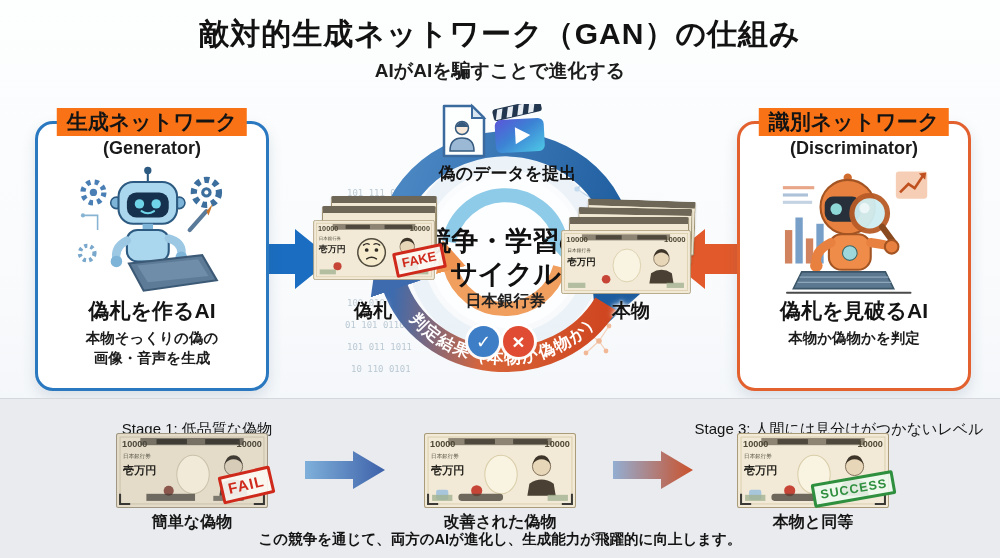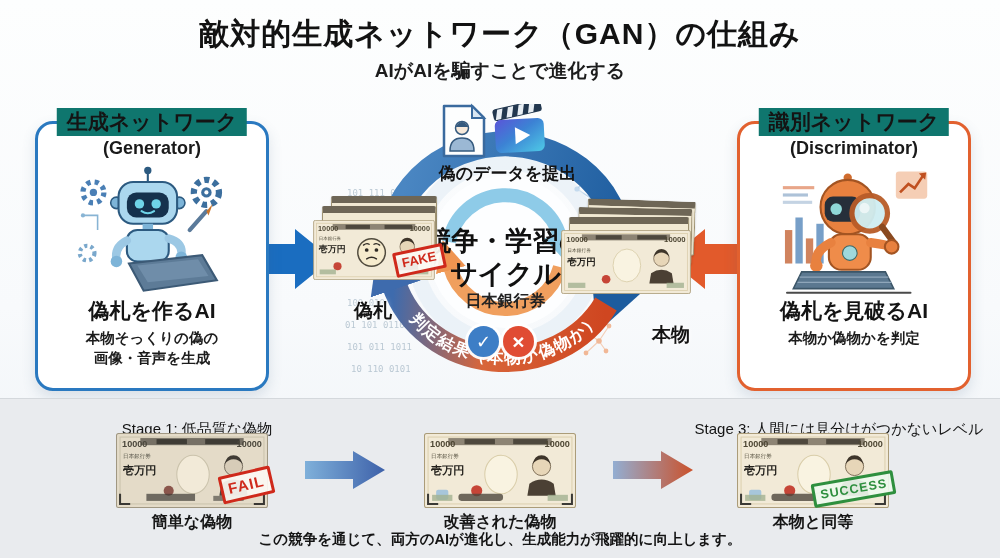--- a/index.html
+++ b/index.html
@@ -12,21 +12,21 @@
   
   .title{left:0;top:14px;width:1000px;font-size:30px;font-weight:800;color:#121212;letter-spacing:1px;}
   .subtitle{left:0;top:58px;width:1000px;font-size:19px;font-weight:800;color:#1c1c1c;}
 
   
   .panel{width:228px;height:264px;background:#ffffff;border-radius:18px;
     box-shadow:0 6px 14px rgba(70,100,130,.16);}
   .panel.blue{border:3px solid #2a79c0;}
   .panel.orange{border:3px solid #e2612f;}
   .legend{position:absolute;top:-16px;left:50%;transform:translateX(-50%);
-    background:#0f766e;padding:0 10px;font-size:21px;font-weight:800;white-space:nowrap;color:#141414;font-family:Liberation Serif, serif;}
+    background:#f97316;padding:0 10px;font-size:21px;font-weight:800;white-space:nowrap;color:#141414;font-family:Liberation Serif, serif;}
   .legend-sub{margin-top:14px;text-align:center;font-size:18px;font-weight:800;color:#1a1a1a;}
   .panel-label{text-align:center;font-size:21px;font-weight:800;color:#141414;margin-top:0px;}
   .panel-desc{text-align:center;font-size:14.5px;font-weight:700;line-height:1.35;color:#1c1c1c;margin-top:4px;}
   .robot-wrap{display:block;margin:2px auto 0 auto;}
 
   
   .cyc-top-label{left:405px;top:162px;width:205px;font-size:17px;font-weight:800;color:#141414;}
   .cyc-l1{left:398px;top:223px;width:215px;font-size:27px;font-weight:800;color:#101010;}
   .cyc-l2{left:398px;top:256px;width:215px;font-size:27px;font-weight:800;color:#101010;}
   .cyc-l3{left:398px;top:291px;width:215px;font-size:16px;font-weight:700;color:#222;}
@@ -232,21 +232,21 @@
       <text x="7" y="40" font-size="11" font-weight="bold" fill="#23211c">壱万円</text>
       <ellipse cx="76" cy="41" rx="16" ry="19" fill="#f9f3e1" stroke="#d9cda9"></ellipse>
       <circle cx="52" cy="57" r="5" fill="#c13326" opacity="0.9"></circle>
       <path d="M102,62 L104,50 Q116,42 128,50 L130,62 Z" fill="#4b4034"></path>
       <circle cx="116" cy="33" r="9" fill="#e7d6b8" stroke="#6b5a44" stroke-width="0.8"></circle>
       <path d="M107,31 Q109,22 116,22 Q123,22 125,31 Q121,26 116,26 Q111,26 107,31 Z" fill="#3e352a"></path>
       <rect x="8" y="61" width="20" height="6" fill="#a3b291" opacity="0.8"></rect>
       <rect x="122" y="61" width="20" height="6" fill="#a3b291" opacity="0.8"></rect>
     </svg>
   </div>
-  <div class="abs ctr money-label" style="left:625px;top:298px;width:92px;margin-top:24px;">本物</div>
+  <div class="abs ctr money-label" style="left:585px;top:298px;width:92px;">本物</div>
 
   <div class="abs panel blue" style="left:35px;top:121px;">
     <div class="legend">生成ネットワーク</div>
     <div class="legend-sub">(Generator)</div>
     <svg class="robot-wrap" width="170" height="136" viewBox="0 0 160 130">
 
       <circle cx="24" cy="30" r="10" fill="none" stroke="#4a7fb5" stroke-width="5" stroke-dasharray="4 4"></circle>
       <circle cx="24" cy="30" r="3.5" fill="#4a7fb5"></circle>
       <circle cx="132" cy="30" r="12" fill="none" stroke="#3c6f9e" stroke-width="6" stroke-dasharray="5 4"></circle>
       <circle cx="132" cy="30" r="5" fill="#3c6f9e"></circle>

